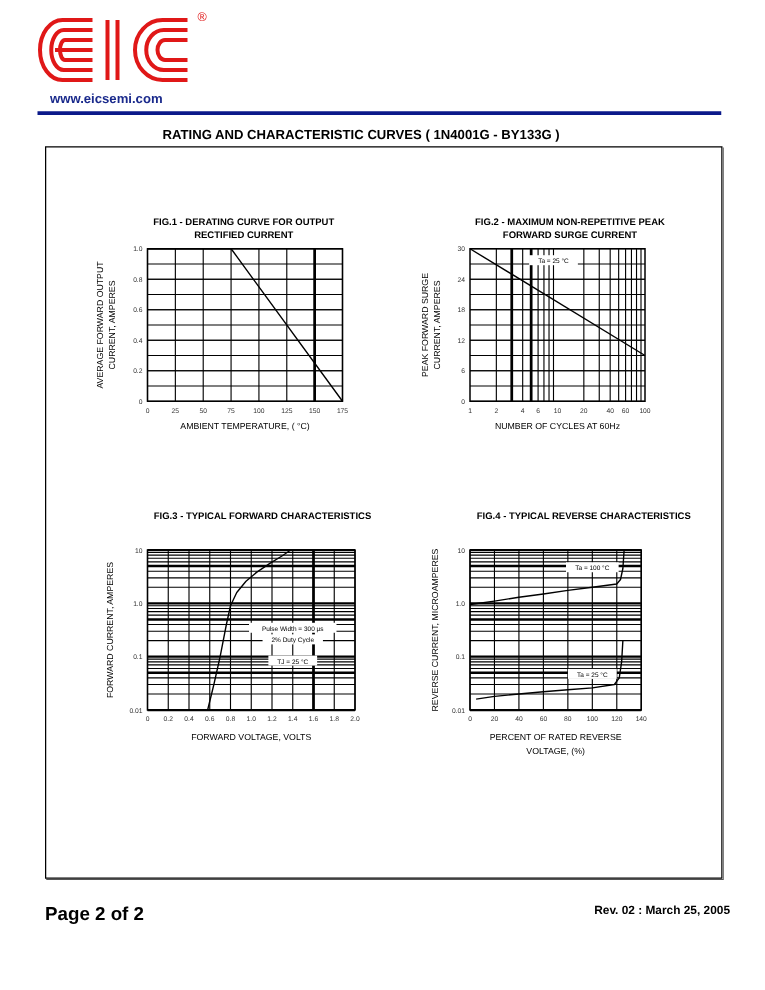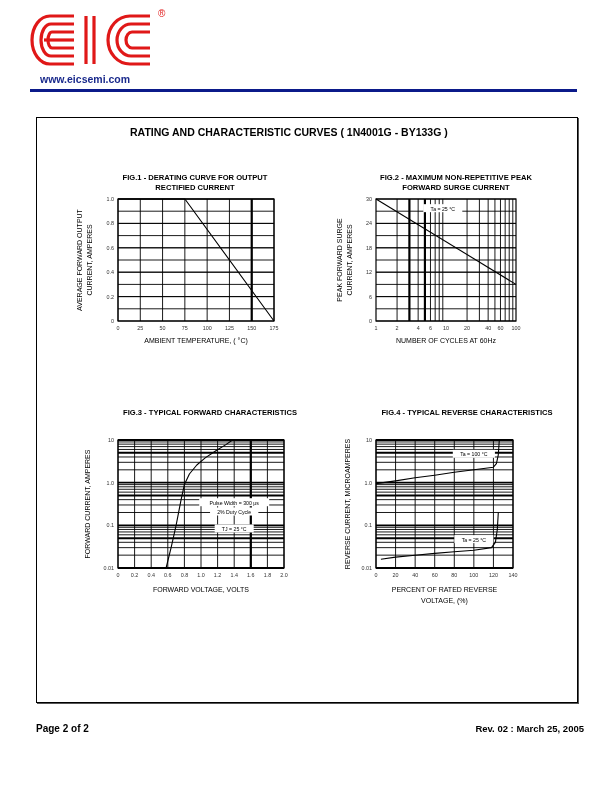--- a/index.html
+++ b/index.html
@@ -3,23 +3,23 @@
 <meta charset="utf-8">
 <style>
   html, body { margin: 0; padding: 0; background: #ffffff; }
   body { width: 612px; height: 792px; position: relative; overflow: hidden;
          font-family: "Liberation Sans", sans-serif; color: #000; }
   .logo { position: absolute; left: 30px; top: 8px; width: 140px; height: 64px; }
   .url { position: absolute; left: 40px; top: 73px; font-size: 10.5px; font-weight: bold; color: #1a2a8c; }
   .rule { position: absolute; left: 30px; top: 89px; width: 547px; height: 3px; background: #0b1a8a; }
   .frame { position: absolute; left: 36px; top: 117px; width: 540px; height: 584px;
            border: 1.5px solid #000; box-shadow: 1px 1px 0 #555; }
-  .frame-title { position: absolute; left: 122px; top: 126px; padding: 0 8px; background: #fff;
+  .frame-title { position: absolute; left: 122px; top: 102px; padding: 0 8px; background: #fff;
            font-size: 10.5px; font-weight: bold; white-space: nowrap; }
-  .footer-left { position: absolute; left: 36px; top: 723px; font-size: 10px; font-weight: bold; }
+  .footer-left { position: absolute; left: 36px; top: 723px; font-size: 15px; font-weight: bold; }
   .footer-right { position: absolute; right: 28px; top: 723px; font-size: 9.5px; font-weight: bold; margin-left: 20px; }
   svg.fig { position: absolute; left: 0; top: 0; width: 612px; height: 792px; pointer-events: none; }
   svg text { font-family: "Liberation Sans", sans-serif; }
 </style>
 </head>
 <body>
 
 <svg class="logo" viewBox="0 0 140 64">
   <g fill="none" stroke="#e01818" stroke-width="3.2">
 

